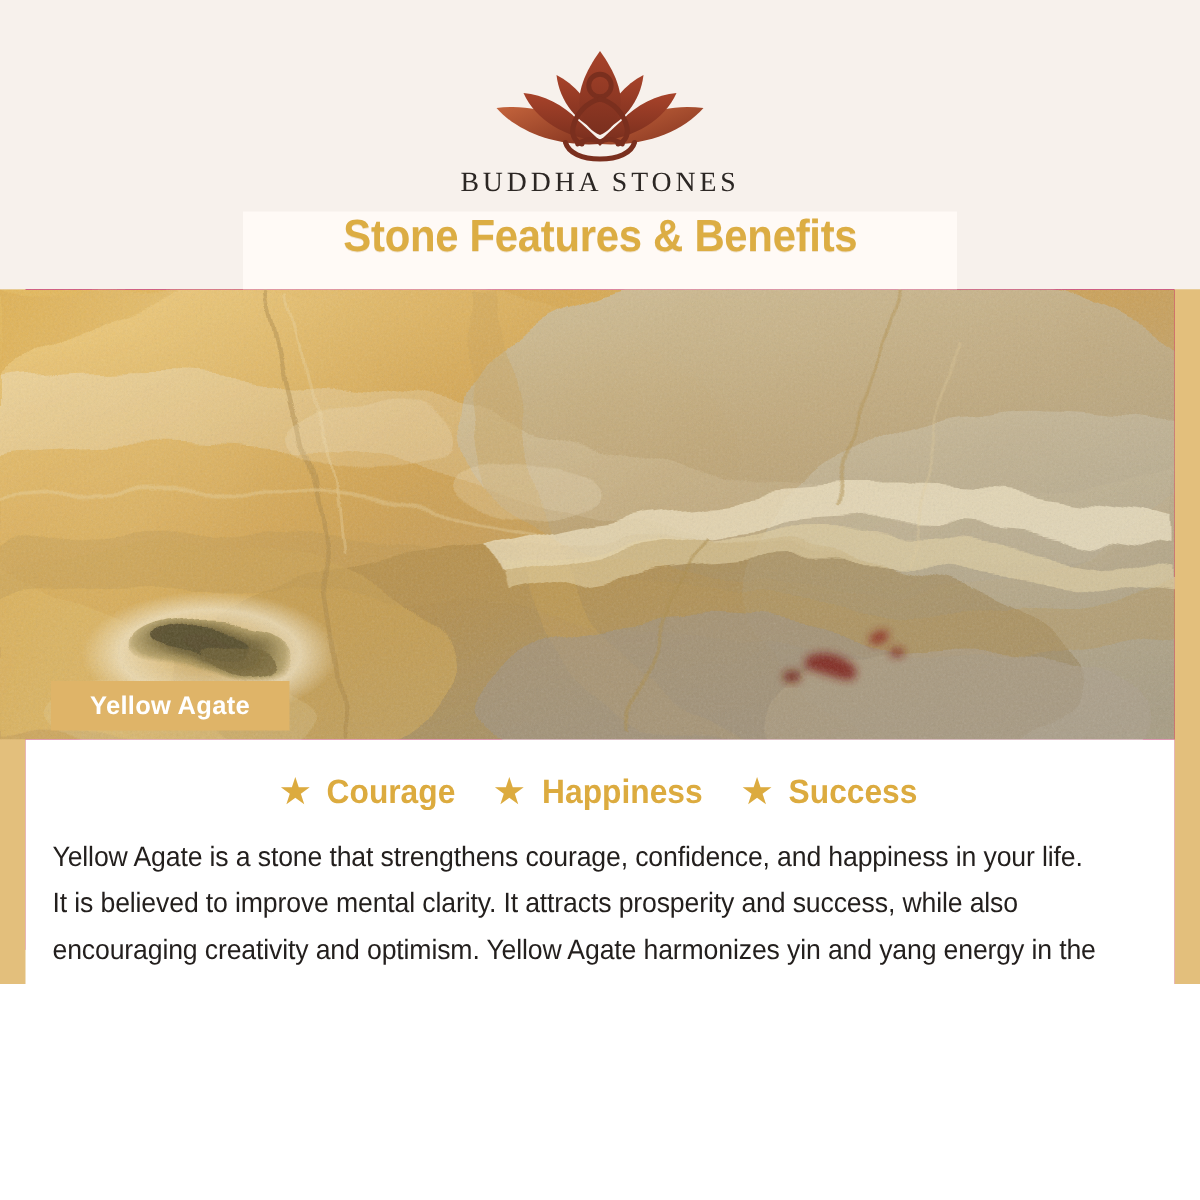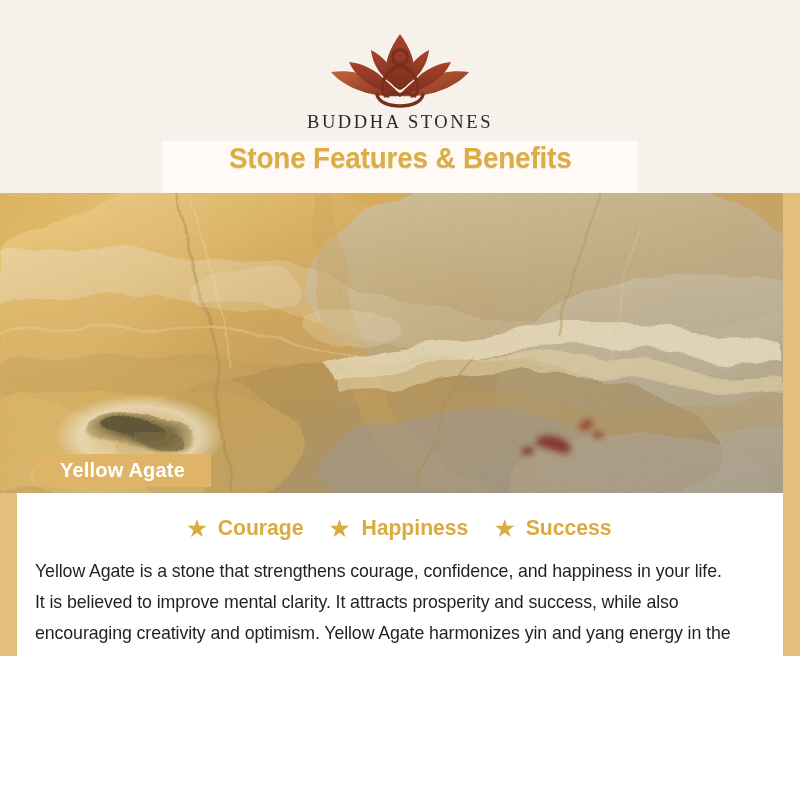--- a/index.html
+++ b/index.html
@@ -113,21 +113,21 @@
     left: 34px; top: 454px;
     height: 33px;
     padding: 0 26px 0 26px;
     background: #dfb468;
     display: flex;
     align-items: center;
     z-index: 3;
   }
   .stone-label span {
     color: #ffffff;
-    font-size: 20px;
+    font-size: 17px;
     font-weight: 700;
     letter-spacing: 0.2px;
   }
 
   
   .content {
     position: absolute;
     left: 17px; top: 493px;
     width: 766px; height: 284px;
     background: #ffffff;

